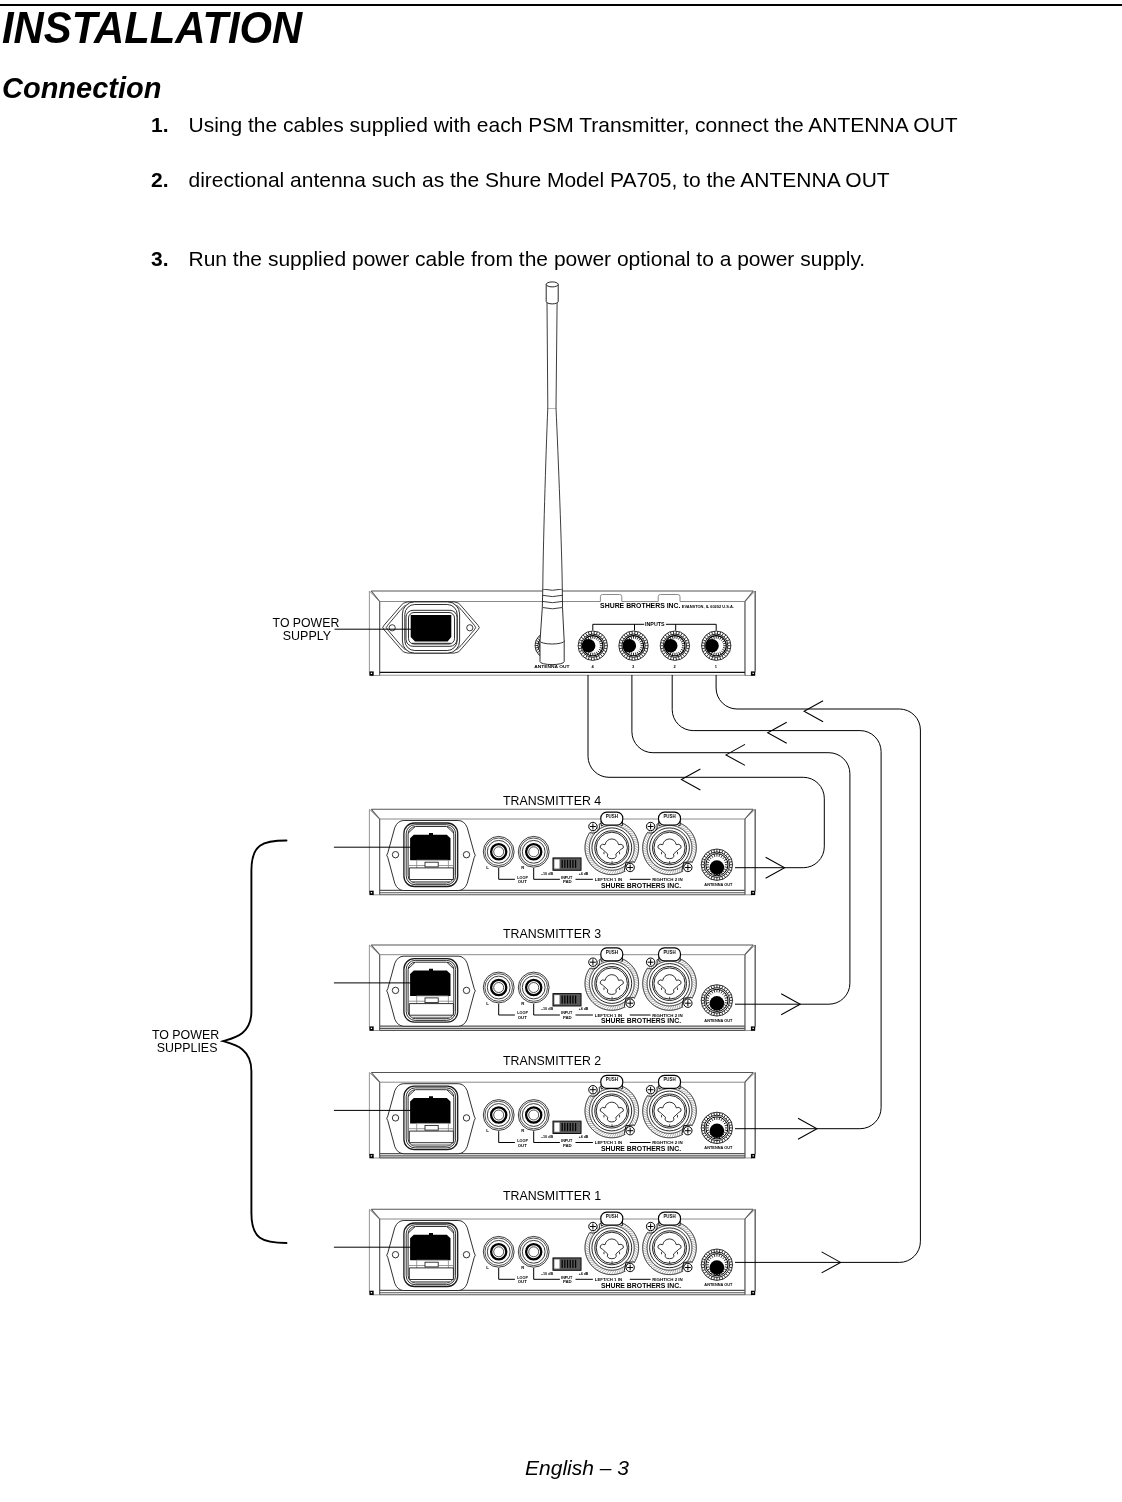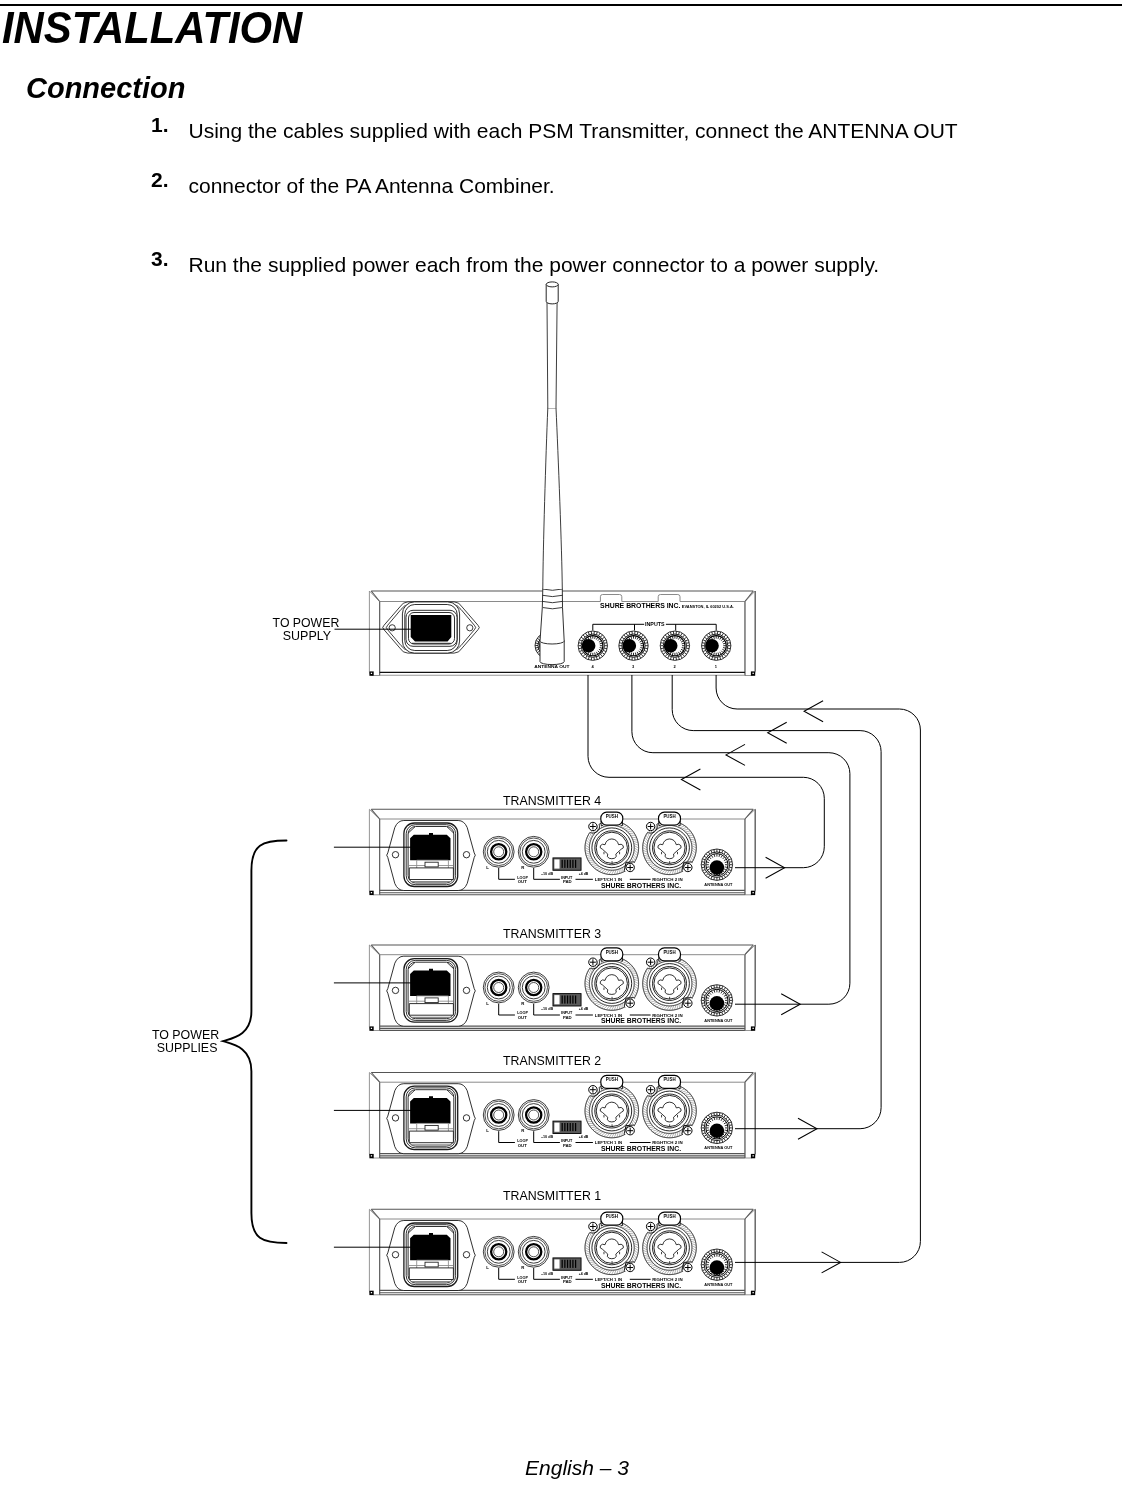--- a/index.html
+++ b/index.html
@@ -5,25 +5,25 @@
 <style>
   html,body{margin:0;padding:0;background:#fff;}
   body{width:1122px;height:1502px;position:relative;overflow:hidden;
        font-family:"Liberation Sans",sans-serif;color:#000;}
   .page{position:absolute;inset:0;}
   #topRule{position:absolute;left:0;top:4px;width:1122px;height:2px;background:#000;}
   #pageTitle{position:absolute;left:2px;top:6px;font-size:44px;font-weight:bold;
              font-style:italic;line-height:1;transform:scaleX(0.95);transform-origin:left top;
              white-space:nowrap;}
   #sectionTitle{position:absolute;left:2px;top:74px;font-size:29px;font-weight:bold;
-                font-style:italic;line-height:1;white-space:nowrap;margin-left:24px;}
+                font-style:italic;line-height:1;white-space:nowrap;}
   .step{position:absolute;left:151px;font-size:21px;line-height:24.5px;}
   .step .num{position:absolute;left:0;top:0;font-weight:bold;}
   .step .txt{display:block;margin-left:37.5px;}
-  .step .ln{display:block;white-space:nowrap;margin-top:6px;}
+  .step .ln{display:block;white-space:nowrap;}
   #footer{position:absolute;left:16px;top:1456px;width:1122px;text-align:center;
           font-size:21px;font-style:italic;}
   svg.art{position:absolute;left:0;top:0;}
 </style>
 </head>
 <body>
 
 <div class="page">
   <div id="topRule"></div>
   <div id="pageTitle">INSTALLATION</div>
@@ -31,27 +31,27 @@
 
   <div class="step" id="step1" style="top:112.5px;">
     <span class="num">1.</span>
     <span class="txt">
         <span class="ln">Using the cables supplied with each PSM Transmitter, connect the ANTENNA OUT</span>
       </span>
   </div>
   <div class="step" id="step2" style="top:167.5px;">
     <span class="num">2.</span>
     <span class="txt">
-        <span class="ln">connector of the PA Antenna Combiner.</span>
+        <span class="ln">directional antenna such as the Shure Model PA705, to the ANTENNA OUT</span>
       </span>
   </div>
   <div class="step" id="step3" style="top:247.3px;">
     <span class="num">3.</span>
     <span class="txt">
-        <span class="ln">Run the supplied power each from the power connector to a power supply.</span>
+        <span class="ln">Run the supplied power cable from the power optional to a power supply.</span>
       </span>
   </div>
 
   <div id="footer">English – 3</div>
 
   <svg class="art" id="diagram" width="1122" height="1502" viewBox="0 0 1122 1502">
 <defs>
         <clipPath id="antclip">
           <rect x="533" y="630" width="10" height="34"></rect>
         </clipPath>

